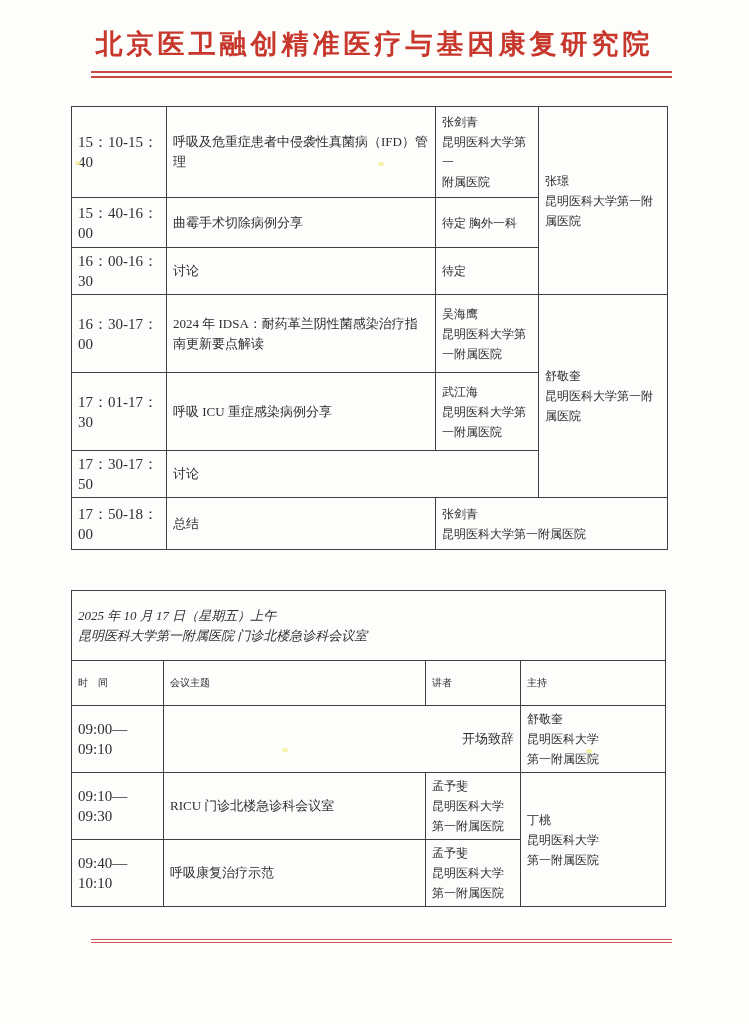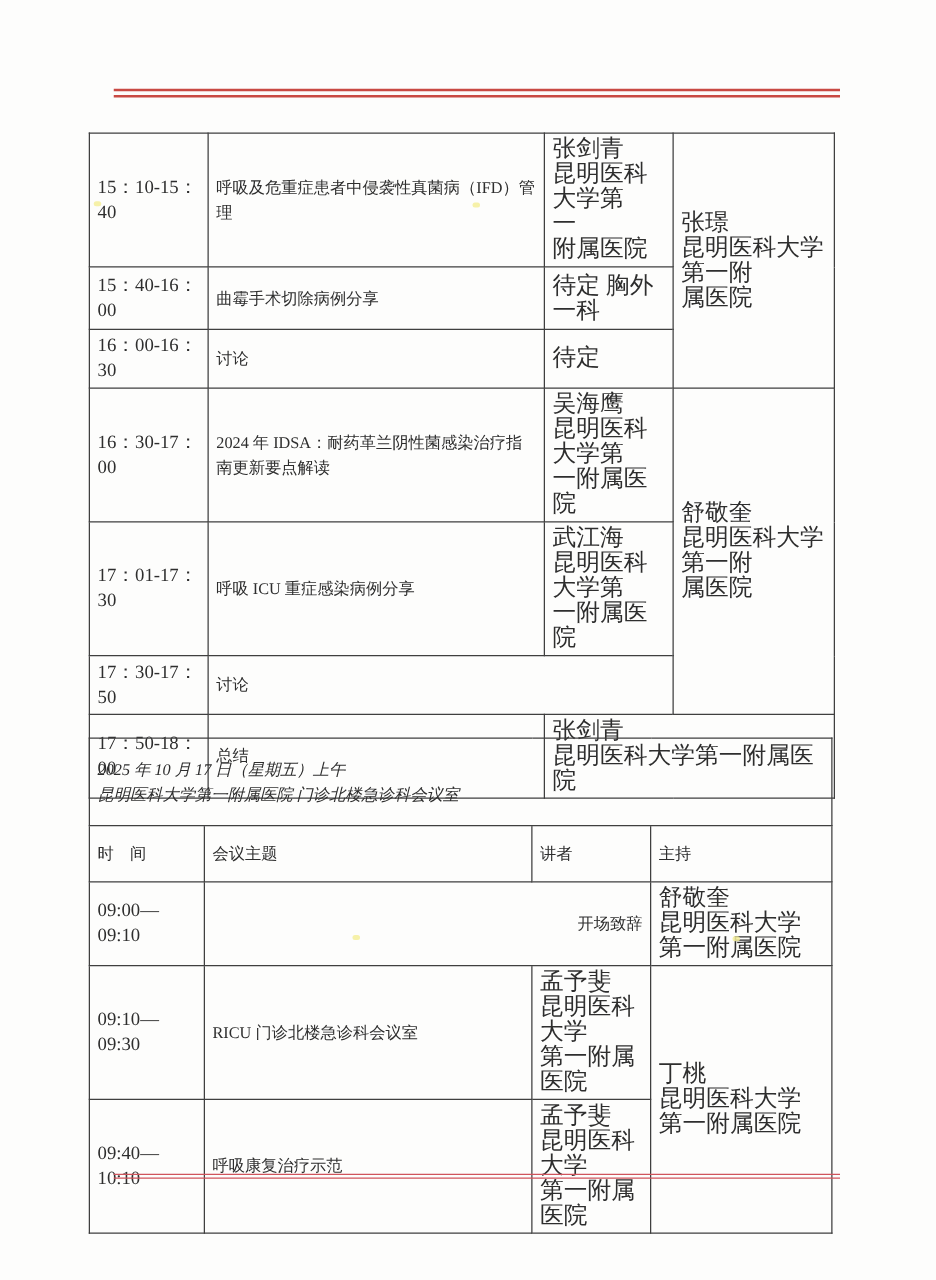--- a/index.html
+++ b/index.html
@@ -60,43 +60,44 @@
     overflow: hidden;
   }
   #table1 { left: 71px; top: 106px; width: 596px; }
   #table2 { left: 71px; top: 590px; width: 594px; }
   td.time-cell {
     padding-left: 3px;
     padding-right: 2px;
     white-space: nowrap;
     font-size: 15px;
   }
-  td.speaker-cell, td.moderator-cell { line-height: 19px; font-size: 19px; }
+  td.speaker-cell, td.moderator-cell { line-height: 19px; font-size: 12px; }
   td.topic-center { text-align: right; }
   td.session-cell {
     vertical-align: top;
     padding: 6px 8px;
     line-height: 25px;
     font-style: italic;
   }
-  td.colhead-cell { font-size: 13px; }
+  td.colhead-cell { font-size: 10px; }
   .speck {
     position: absolute;
     width: 6px;
     height: 4px;
     background: #f4ef9a;
     opacity: 0.85;
     border-radius: 2px;
   }
 </style>
 </head>
 <body>
 
 <div class="page">
 
+  <div class="doc-title">北京医卫融创精准医疗与基因康复研究院</div>
   <div class="double-rule top"></div>
 
   <table class="sched" id="table1">
     <colgroup>
       <col style="width:95px">
         <col style="width:269px">
         <col style="width:103px">
         <col style="width:129px">
     </colgroup>
     <tbody>

